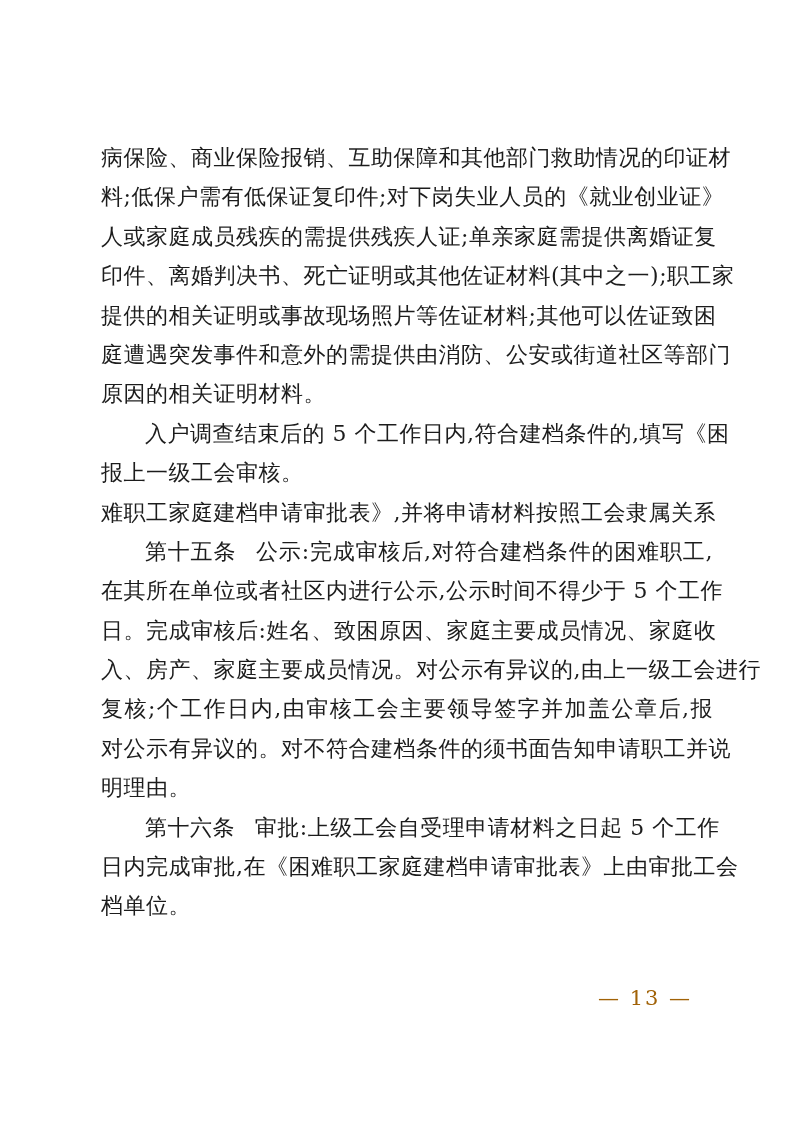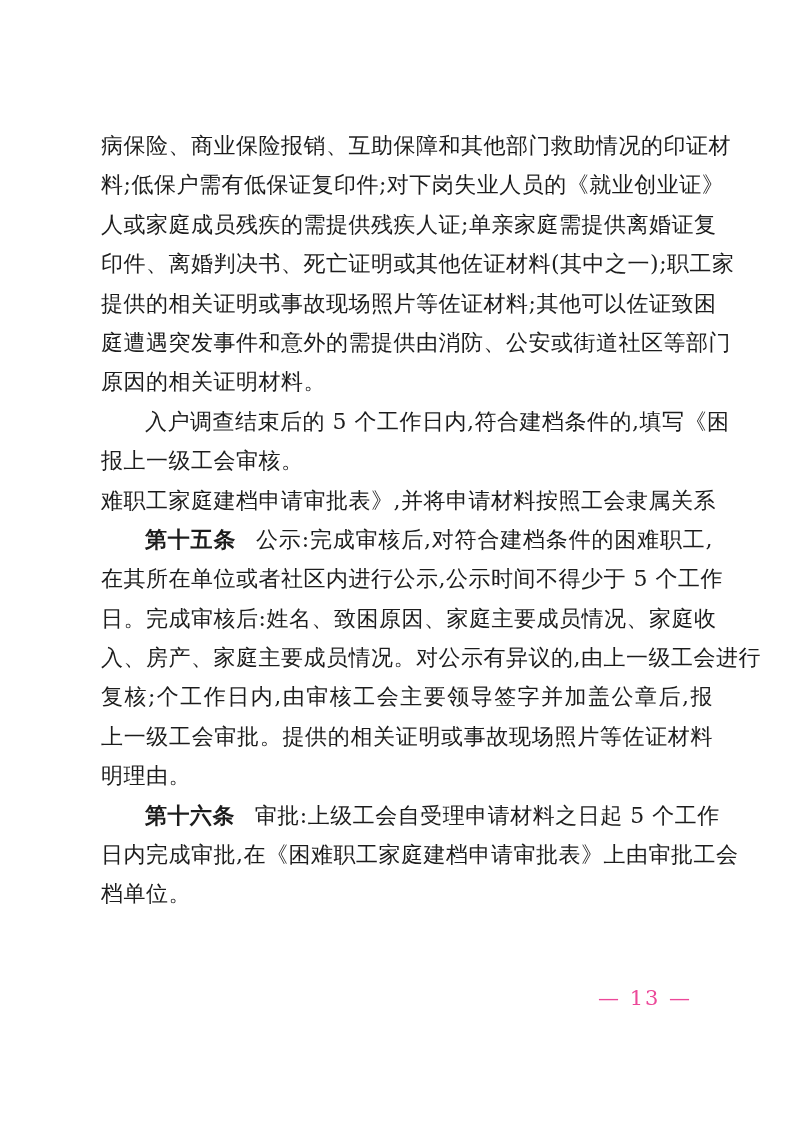--- a/index.html
+++ b/index.html
@@ -18,52 +18,52 @@
   .page {
     position: absolute;
     left: 0; top: 0;
     width: 793px;
     height: 1122px;
     background: #ffffff;
   }
   .text-block {
     position: absolute;
     left: 101px;
-    top: 126px;
+    top: 138px;
     width: 612px;
   }
   .line {
     height: 39.4px;
     line-height: 39.4px;
     font-size: 22px;
     text-align: justify;
     text-align-last: justify;
     text-justify: inter-character;
     white-space: nowrap;
     letter-spacing: 0.5px;
   }
   .line.indent {
     padding-left: 44px;
   }
   .line.end {
     text-align-last: left;
   }
   .term {
-    font-weight: bold;
+    font-weight: normal;
     margin-right: 0.9em;
   }
   .footer {
     position: absolute;
     left: 560px;
     top: 986px;
     width: 170px;
     text-align: center;
     font-size: 21px;
     letter-spacing: 2px;
-    color: #ec4899;
+    color: #a16207;
   }
 </style>
 </head>
 <body>
 
 <div class="page">
 
   <div class="text-block">
 
     <div class="line"><span>病保险、商业保险报销、互助保障和其他部门救助情况的印证材</span></div>
@@ -76,21 +76,21 @@
 
     <div class="line indent"><span>入户调查结束后的 5 个工作日内,符合建档条件的,填写《困</span></div>
     <div class="line end"><span>报上一级工会审核。</span></div>
     <div class="line"><span>难职工家庭建档申请审批表》,并将申请材料按照工会隶属关系</span></div>
 
     <div class="line indent"><span class="term">第十五条</span><span>公示:完成审核后,对符合建档条件的困难职工,</span></div>
     <div class="line"><span>在其所在单位或者社区内进行公示,公示时间不得少于 5 个工作</span></div>
     <div class="line"><span>日。完成审核后:姓名、致困原因、家庭主要成员情况、家庭收</span></div>
     <div class="line"><span>入、房产、家庭主要成员情况。对公示有异议的,由上一级工会进行</span></div>
     <div class="line"><span>复核;个工作日内,由审核工会主要领导签字并加盖公章后,报</span></div>
-    <div class="line"><span>上一级工会审批。提供的相关证明或事故现场照片等佐证材料</span></div>
+    <div class="line"><span>对公示有异议的。对不符合建档条件的须书面告知申请职工并说</span></div>
     <div class="line end"><span>明理由。</span></div>
 
     <div class="line indent"><span class="term">第十六条</span><span>审批:上级工会自受理申请材料之日起 5 个工作</span></div>
     <div class="line"><span>日内完成审批,在《困难职工家庭建档申请审批表》上由审批工会</span></div>
     <div class="line end"><span>档单位。</span></div>
 
   </div>
 
   <div class="footer">— 13 —</div>
 

